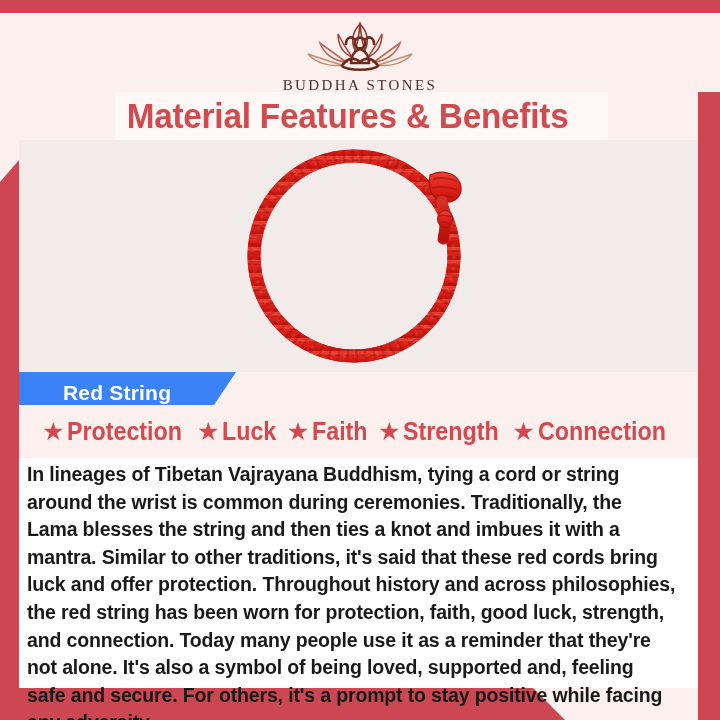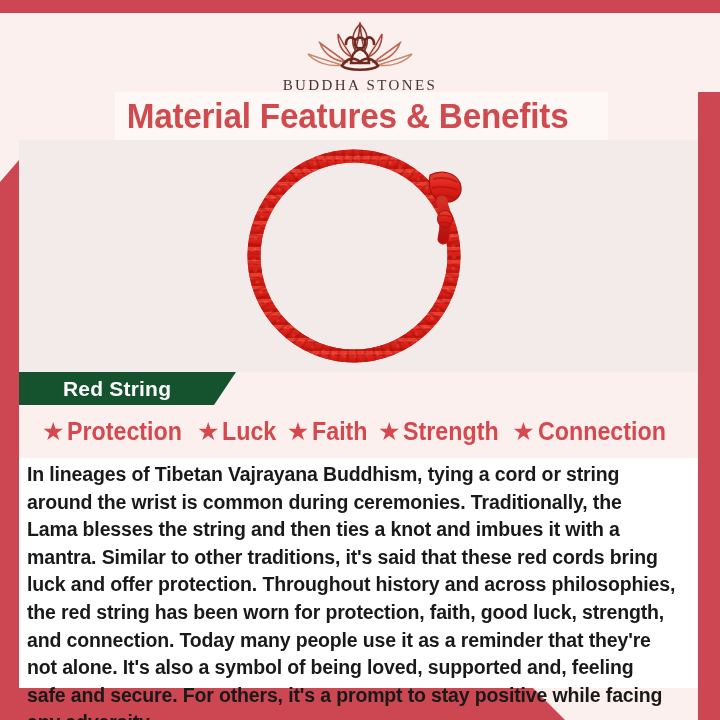--- a/index.html
+++ b/index.html
@@ -102,24 +102,24 @@
     left: 50%;
     top: 50%;
     transform: translate(-50%, -50%);
   }
 
   
   .tab {
     position: absolute;
     left: 19px; top: 372px;
     width: 217px; height: 33px;
-    background: #14532d;
+    background: #3b82f6;
     clip-path: polygon(0 0, 217px 0, 195px 33px, 0 33px);
     display: flex;
-    align-items: center;
+    align-items: flex-end;
   }
   .tab-label {
     margin-left: 44px;
     font-size: 21px;
     font-weight: bold;
     color: #ffffff;
     letter-spacing: 0.2px;
   }
 
   

